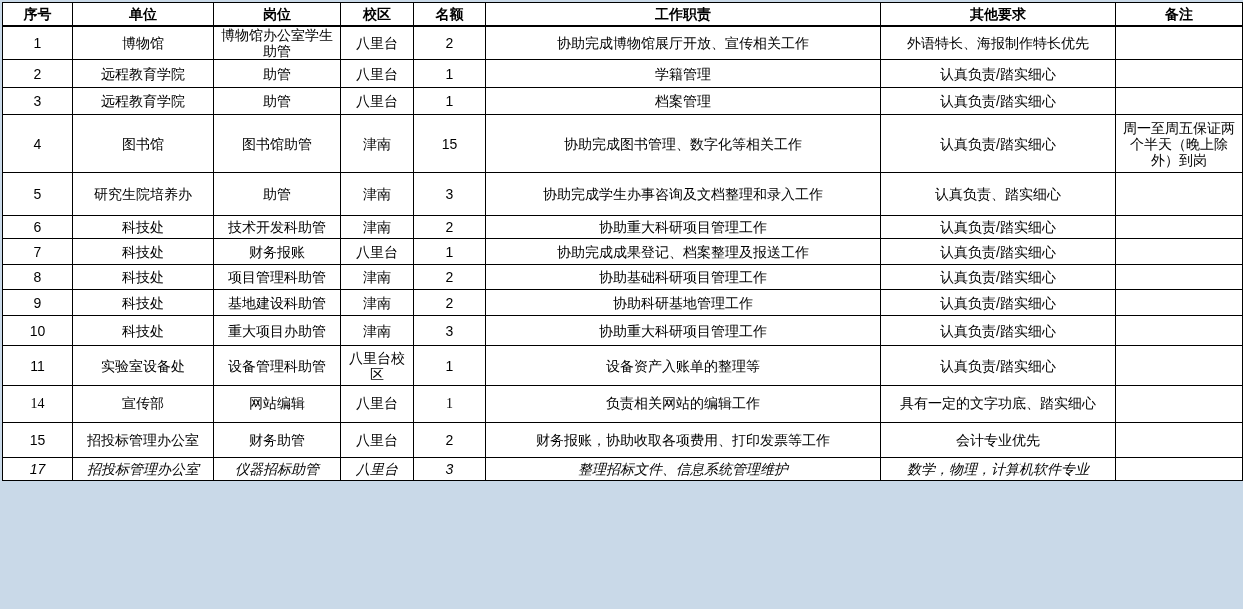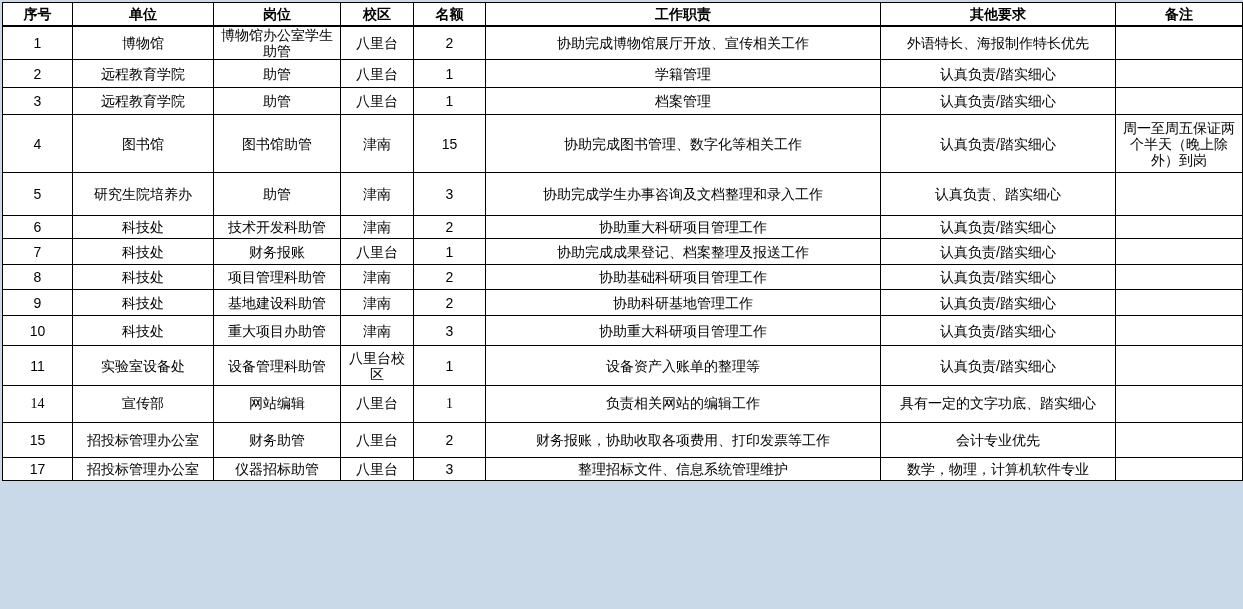--- a/index.html
+++ b/index.html
@@ -195,21 +195,21 @@
         <tr style="height: 35px;">
           <td>15</td>
           <td>招投标管理办公室</td>
           <td>财务助管</td>
           <td>八里台</td>
           <td>2</td>
           <td>财务报账，协助收取各项费用、打印发票等工作</td>
           <td>会计专业优先</td>
           <td></td>
         </tr>
-        <tr style="height: 23px;">
+        <tr style="height: 23px; font-style: italic;">
           <td>17</td>
           <td>招投标管理办公室</td>
           <td>仪器招标助管</td>
           <td>八里台</td>
           <td>3</td>
           <td>整理招标文件、信息系统管理维护</td>
           <td>数学，物理，计算机软件专业</td>
           <td></td>
         </tr>
       </tbody>

